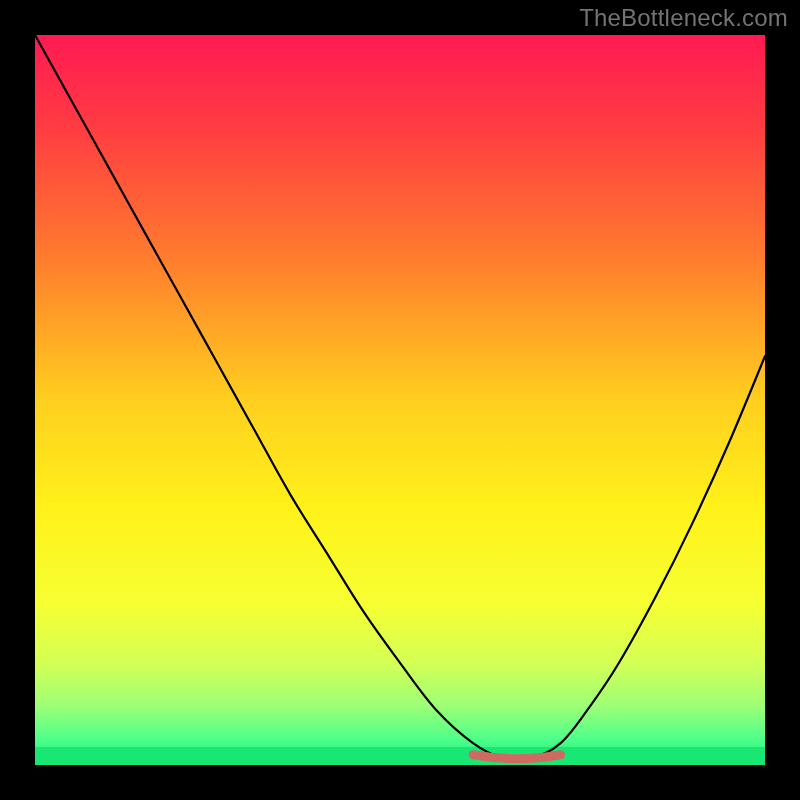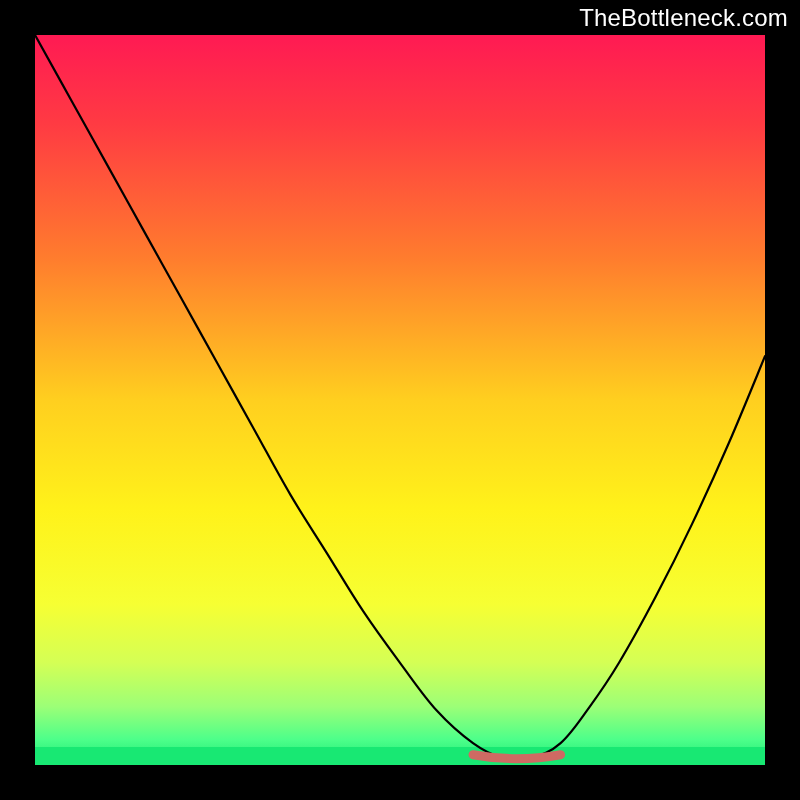--- a/index.html
+++ b/index.html
@@ -3,21 +3,21 @@
 <meta charset="utf-8">
 <style>
   * { margin: 0; padding: 0; box-sizing: border-box; }
   html, body { width: 800px; height: 800px; overflow: hidden; }
   body { font-family: Arial, Helvetica, sans-serif; background: #000; }
   .frame { width: 800px; height: 800px; position: relative; background: #000; }
   .watermark {
     position: absolute;
     top: 4px;
     right: 12px;
-    color: #ffffff;
+    color: #737373;
     font-size: 24px;
     font-weight: 500;
     letter-spacing: 0.2px;
     z-index: 10;
   }
   .plot-wrap {
     position: absolute;
     left: 35px;
     top: 35px;
     width: 730px;

